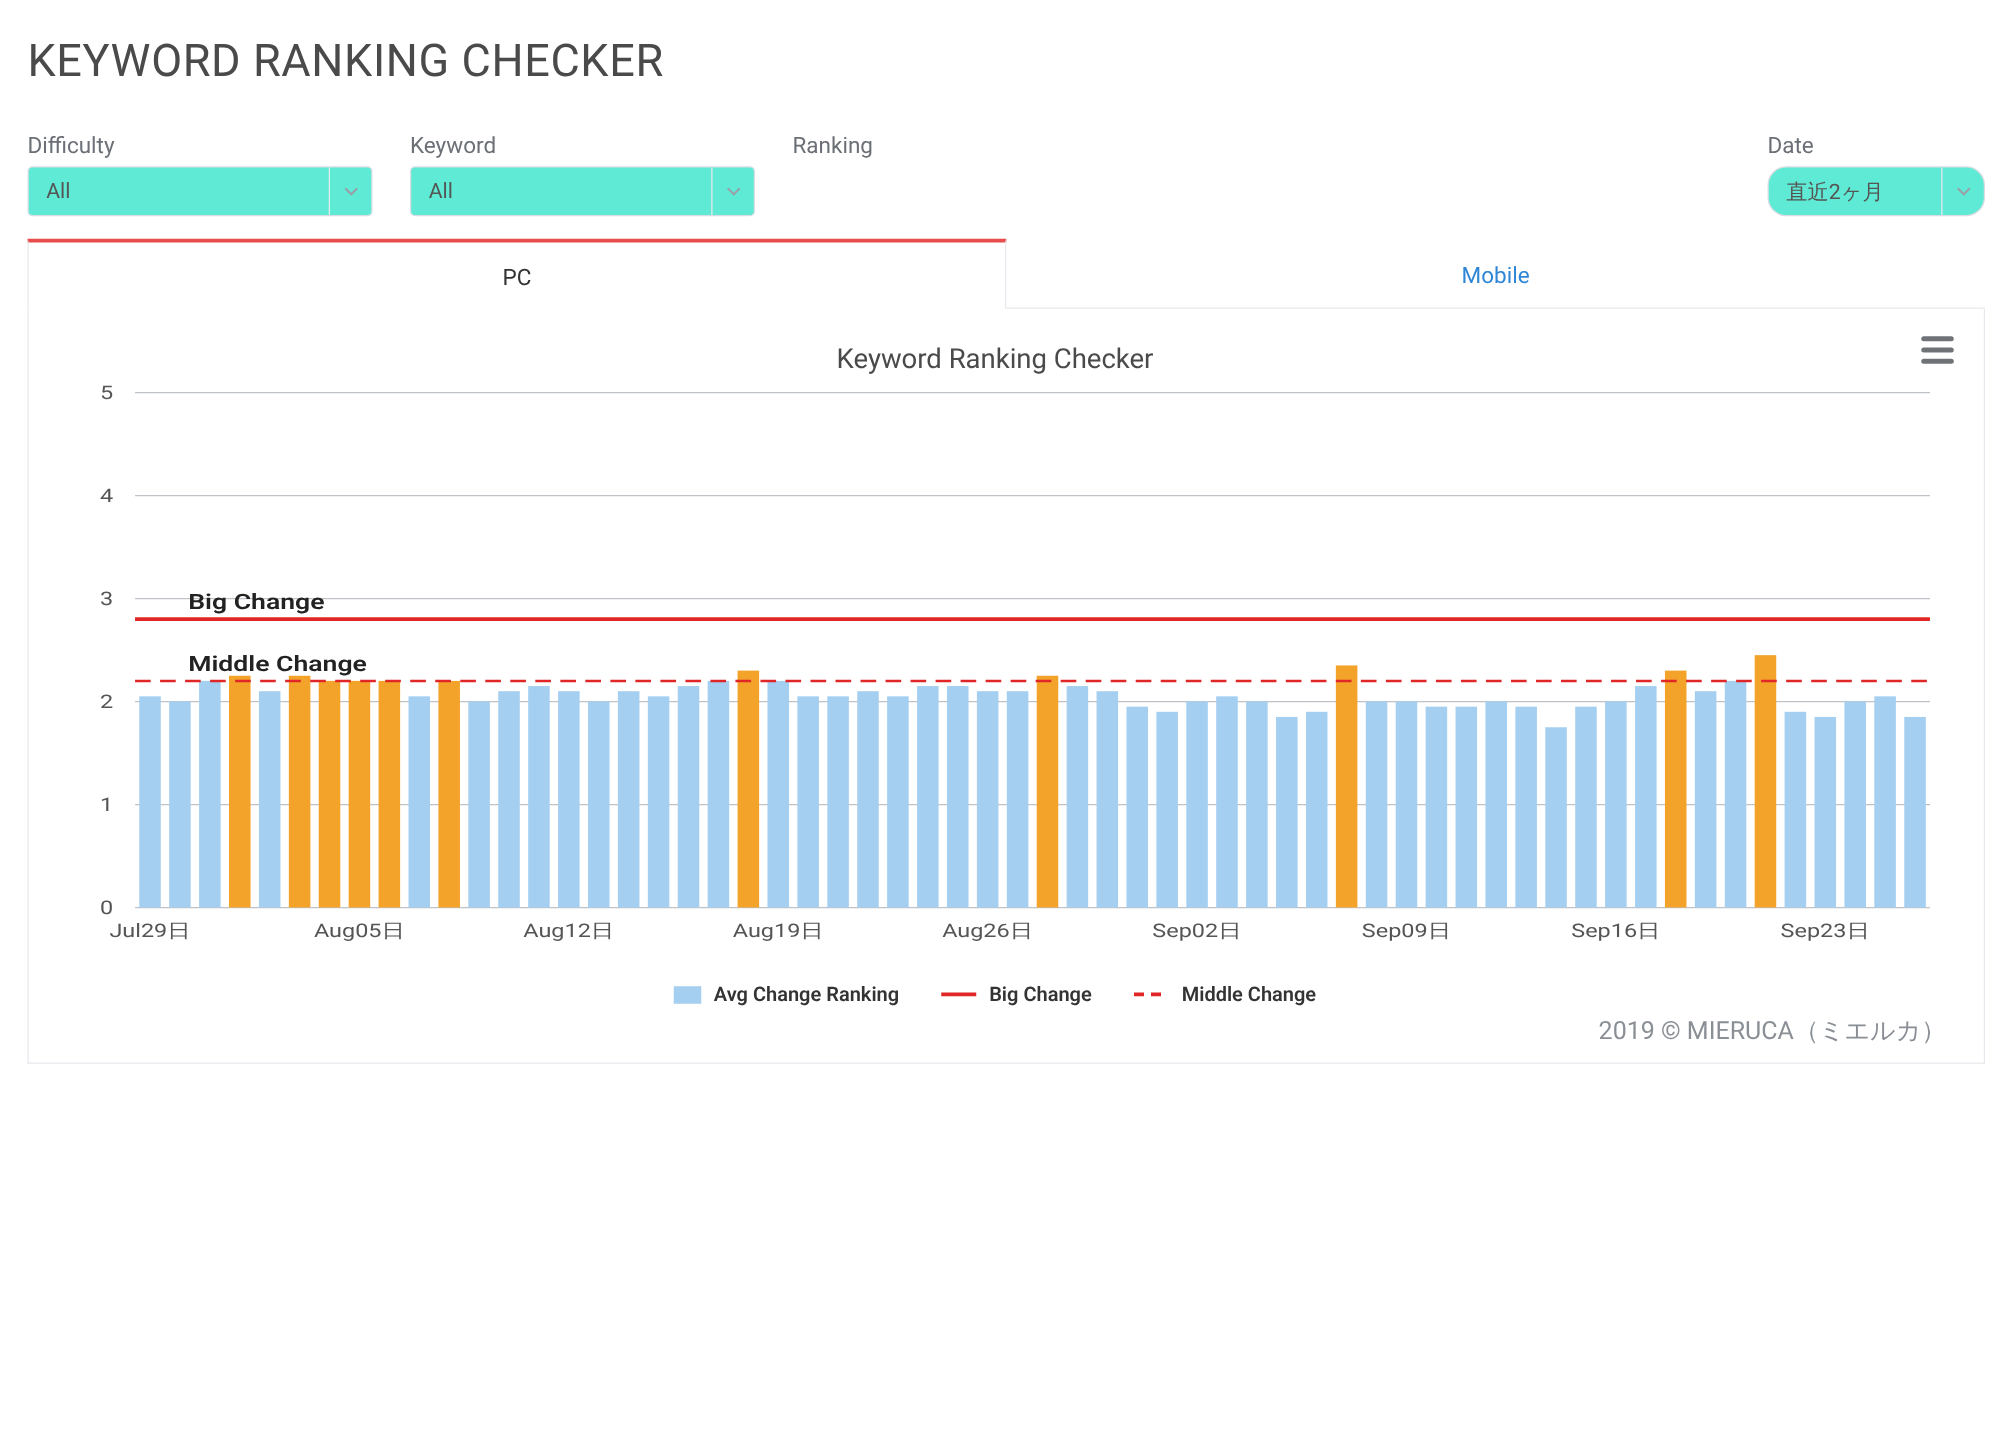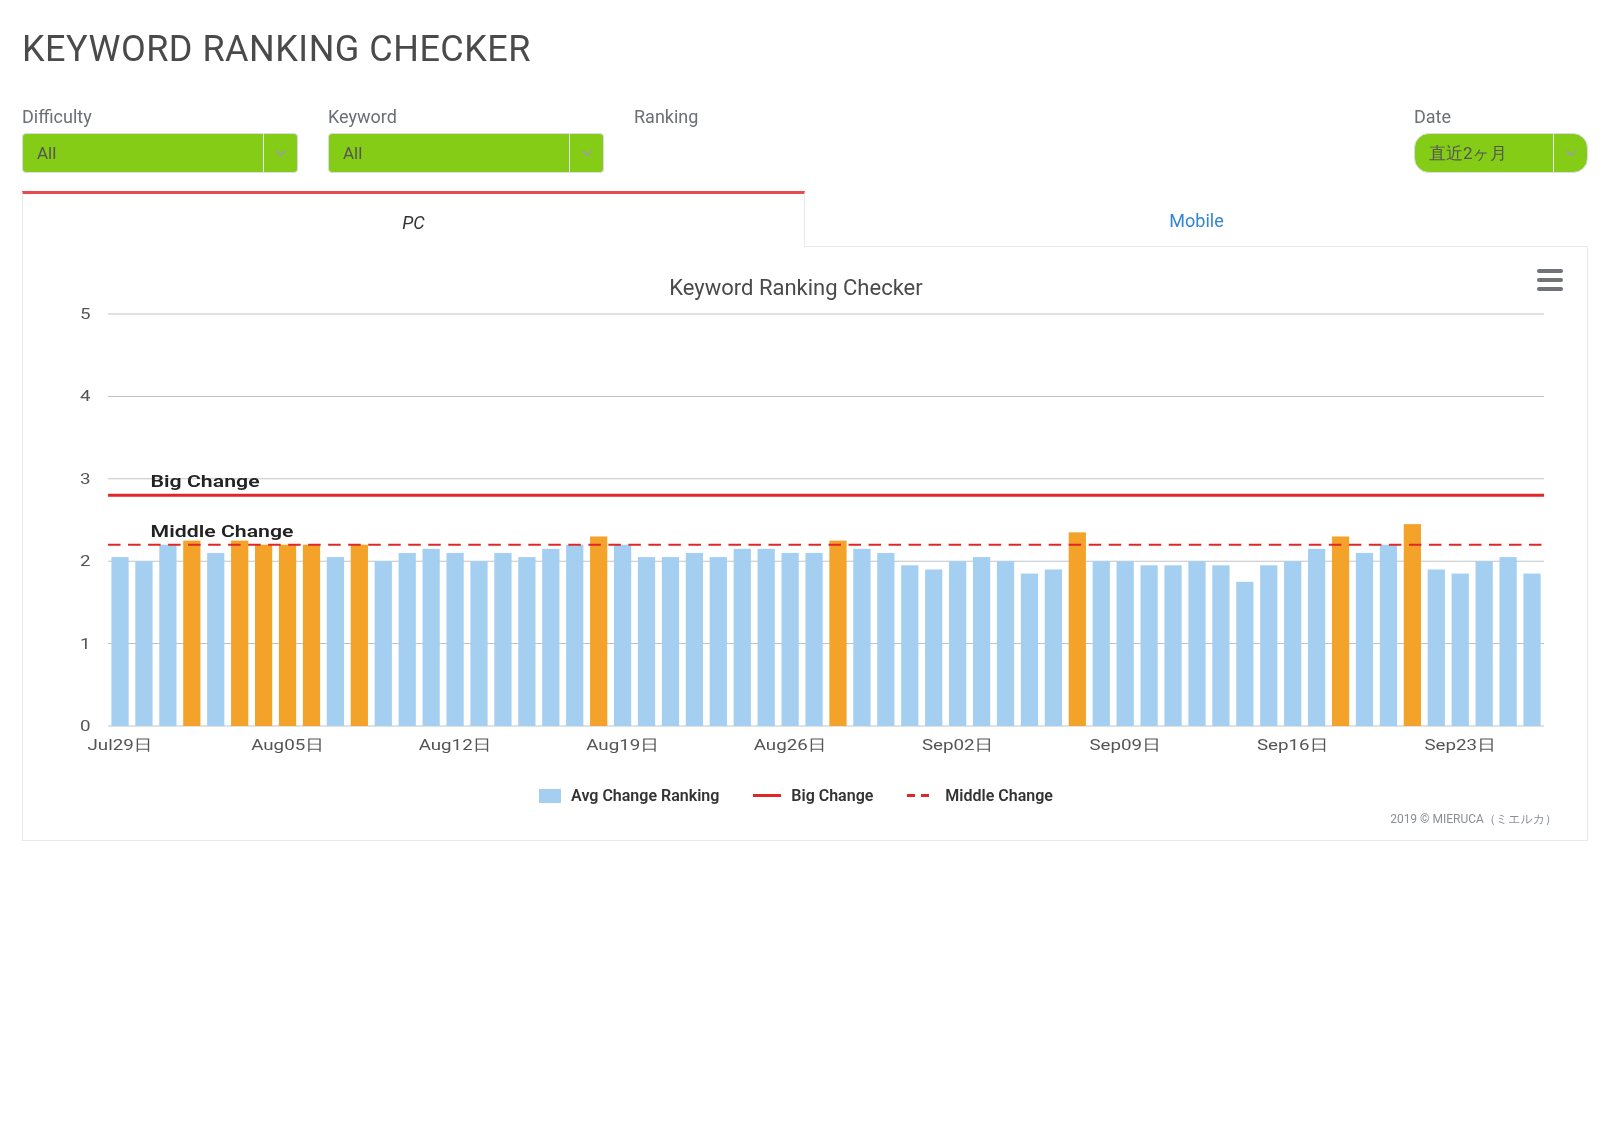--- a/index.html
+++ b/index.html
@@ -16,21 +16,21 @@
     font-size: 36px;
     color: #4a4a4a;
   }
   .header .subtitle { font-size: 20px; color: #a5a9b0; }
   .filters { display: flex; gap: 30px; margin-bottom: 18px; }
   .filter-group { display: flex; flex-direction: column; gap: 6px; }
   .filter-group label { font-size: 18px; color: #6b6f76; }
   .select {
     display: flex; align-items: center; justify-content: space-between;
     border: 1px solid #d9dde3; border-radius: 4px;
-    height: 40px; padding: 0 0 0 14px; background: #84cc16; cursor: pointer;
+    height: 40px; padding: 0 0 0 14px; background: #5eead4; cursor: pointer;
     font-size: 17px; color: #555;
   }
   .select .caret {
     border-left: 1px solid #e6e9ee; height: 100%; width: 34px;
     display: flex; align-items: center; justify-content: center; color: #999;
   }
   .select .caret svg { width: 12px; height: 12px; }
   .w276 { width: 276px; }
   .w174 { width: 174px; border-radius: 15px; }
   .spacer { flex: 1 1 auto; }
@@ -48,21 +48,20 @@
     border: 1px solid #e6e9ee;
     border-bottom: none;
     background: #fff;
     color: #555;
   }
   .tab.active {
     border-top: 3px solid #e84c4c;
     border-right: 1px solid #e6e9ee;
     border-left: 1px solid #e6e9ee;
     color: #333;
-    font-style: italic;
   }
   .tab.inactive {
     border-top: 1px solid transparent;
     border-left: none;
     border-right: none;
     border-bottom: 1px solid #e6e9ee;
     color: #2f86d6;
     background: transparent;
   }
   .panel {
@@ -91,21 +90,21 @@
     display: flex; justify-content: center; align-items: center; gap: 34px;
     margin-top: 10px; font-size: 16px; font-weight: 600; color: #333;
   }
   .legend .item { display: flex; align-items: center; gap: 10px; cursor: pointer; text-align: center; }
   .sw-box { width: 22px; height: 14px; background: #a5cff1; }
   .sw-line { width: 28px; height: 3px; background: #e02626; }
   .sw-dash {
     width: 28px; height: 3px;
     background: repeating-linear-gradient(90deg,#e02626 0 8px, transparent 8px 14px);
   }
-  .footer { text-align: right; font-size: 12px; color: #8a8f96; margin-top: 6px; padding-right: 2px; }
+  .footer { text-align: right; font-size: 20px; color: #8a8f96; margin-top: 6px; padding-right: 2px; }
 </style>
 </head>
 <body>
 
 <div class="header">
   <h1>KEYWORD RANKING CHECKER</h1>
 </div>
 
 <div class="filters">
   <div class="filter-group">

